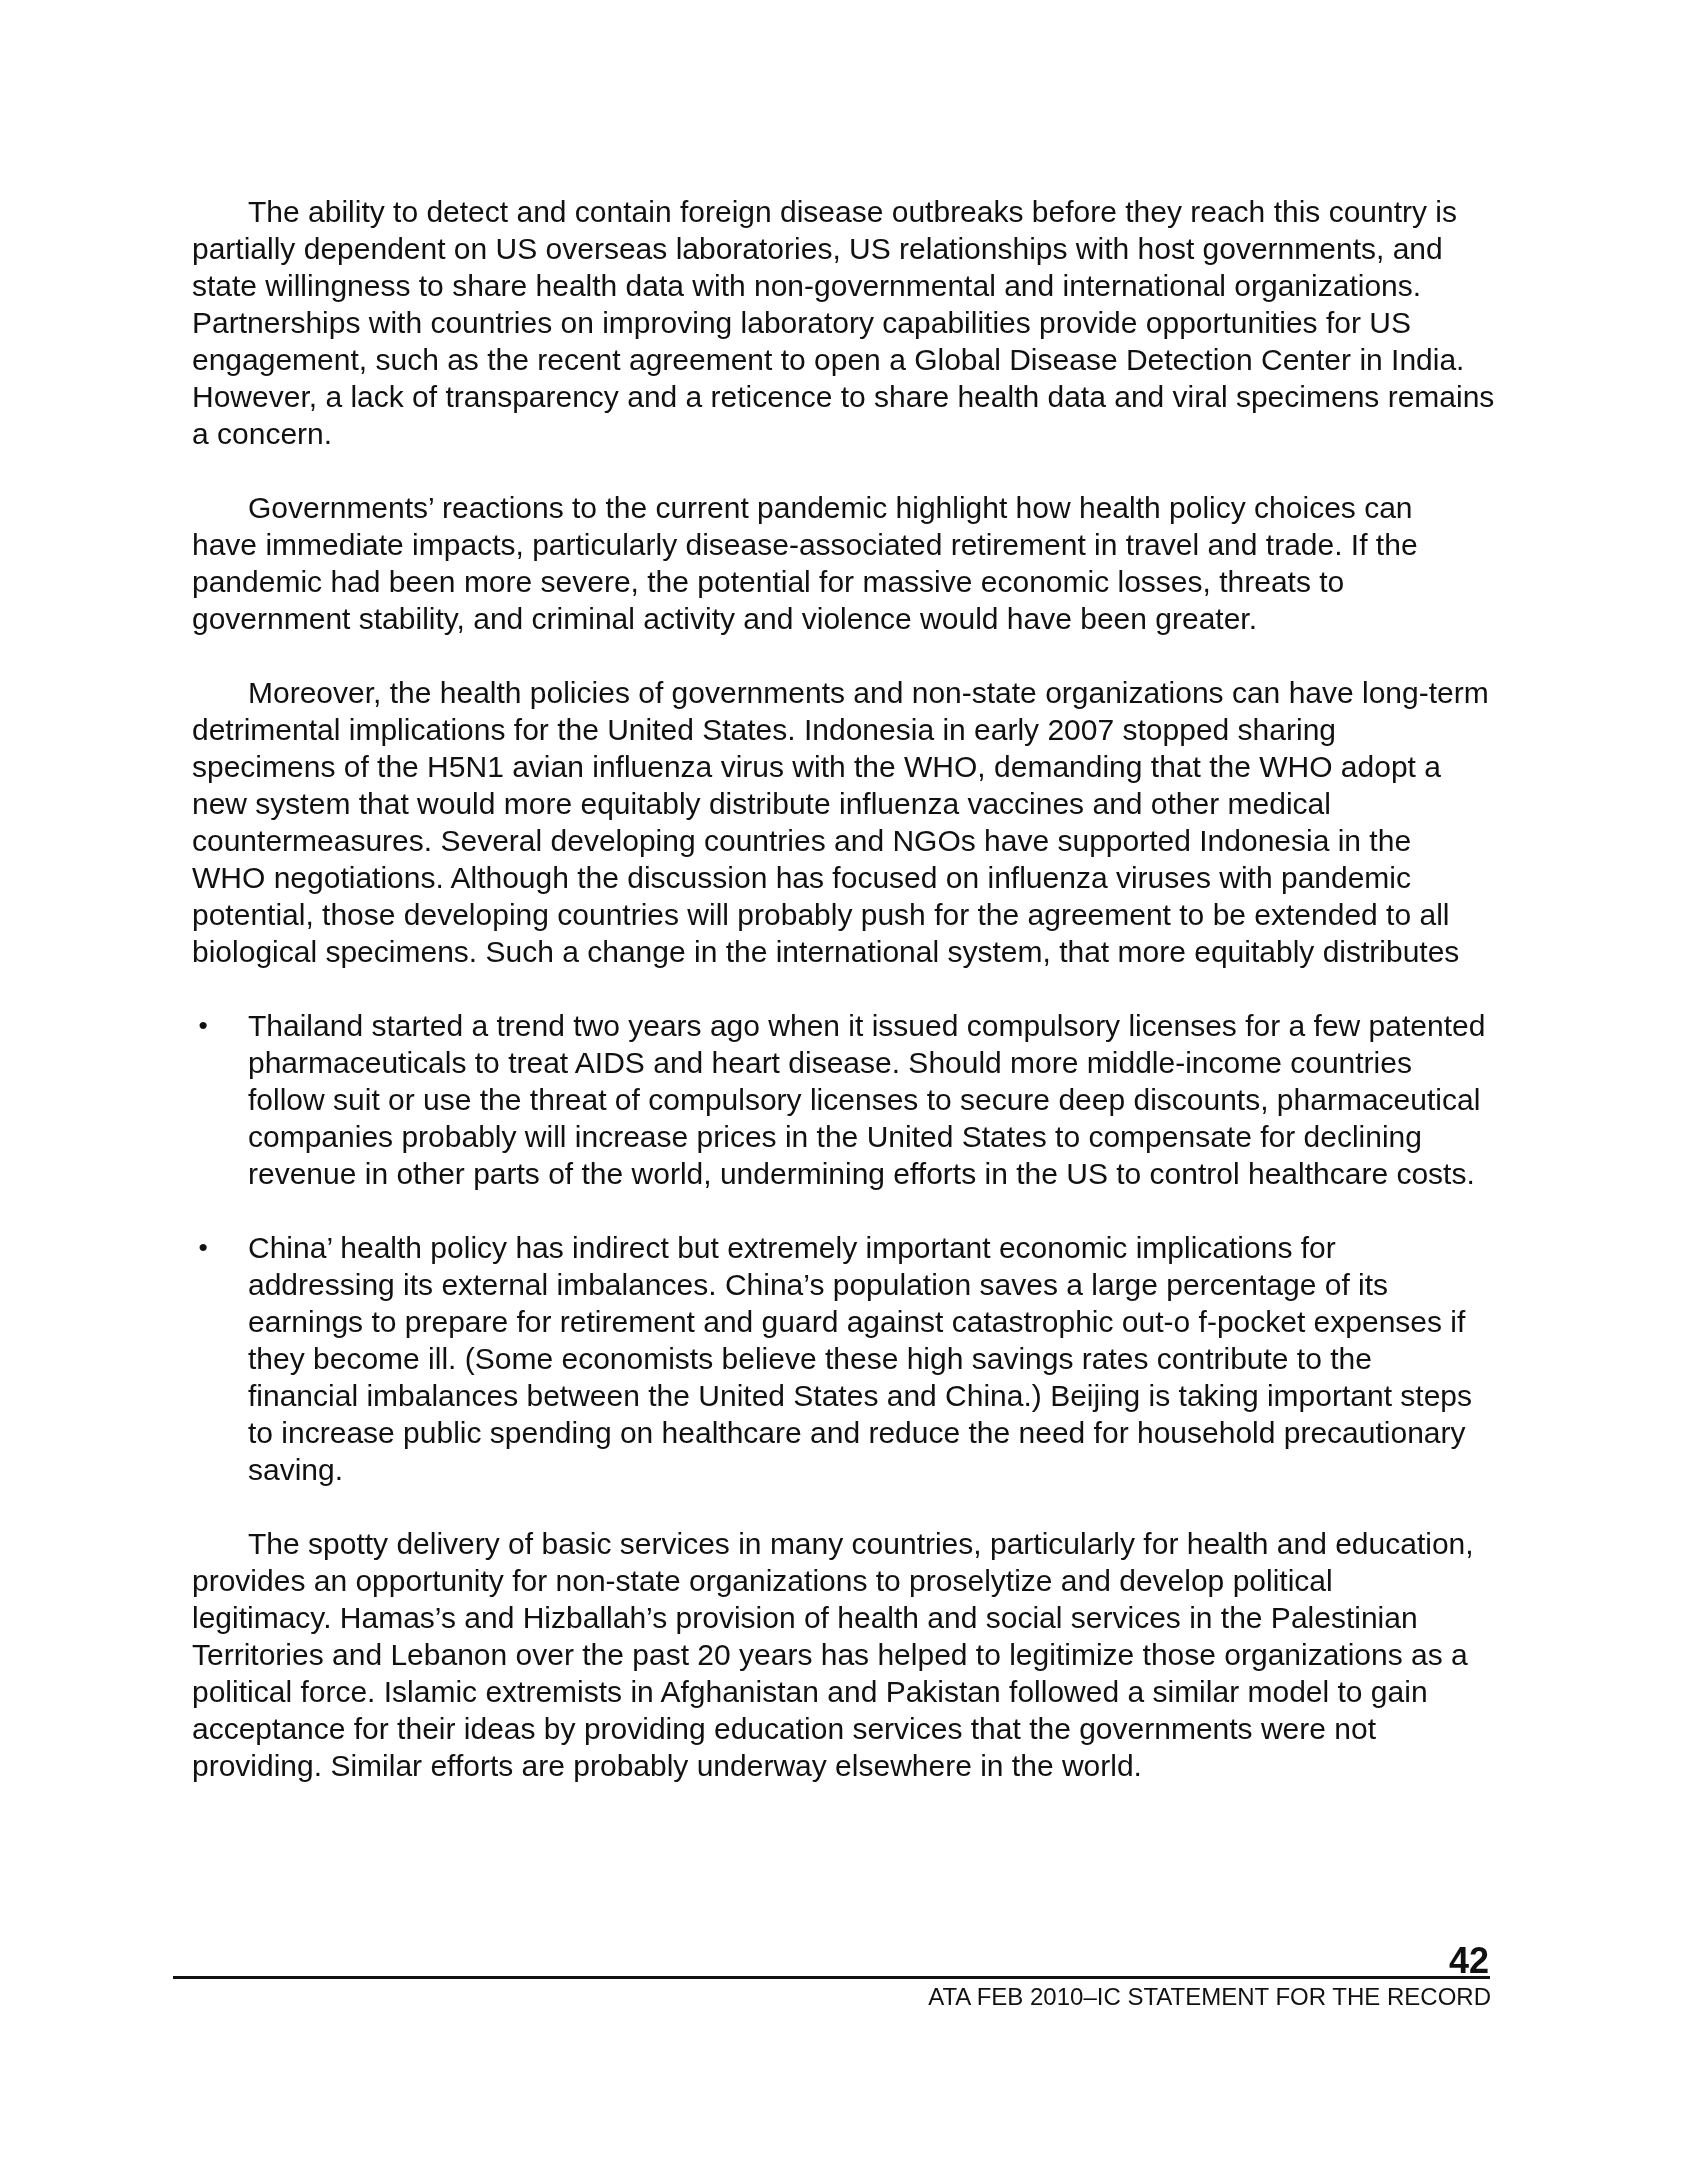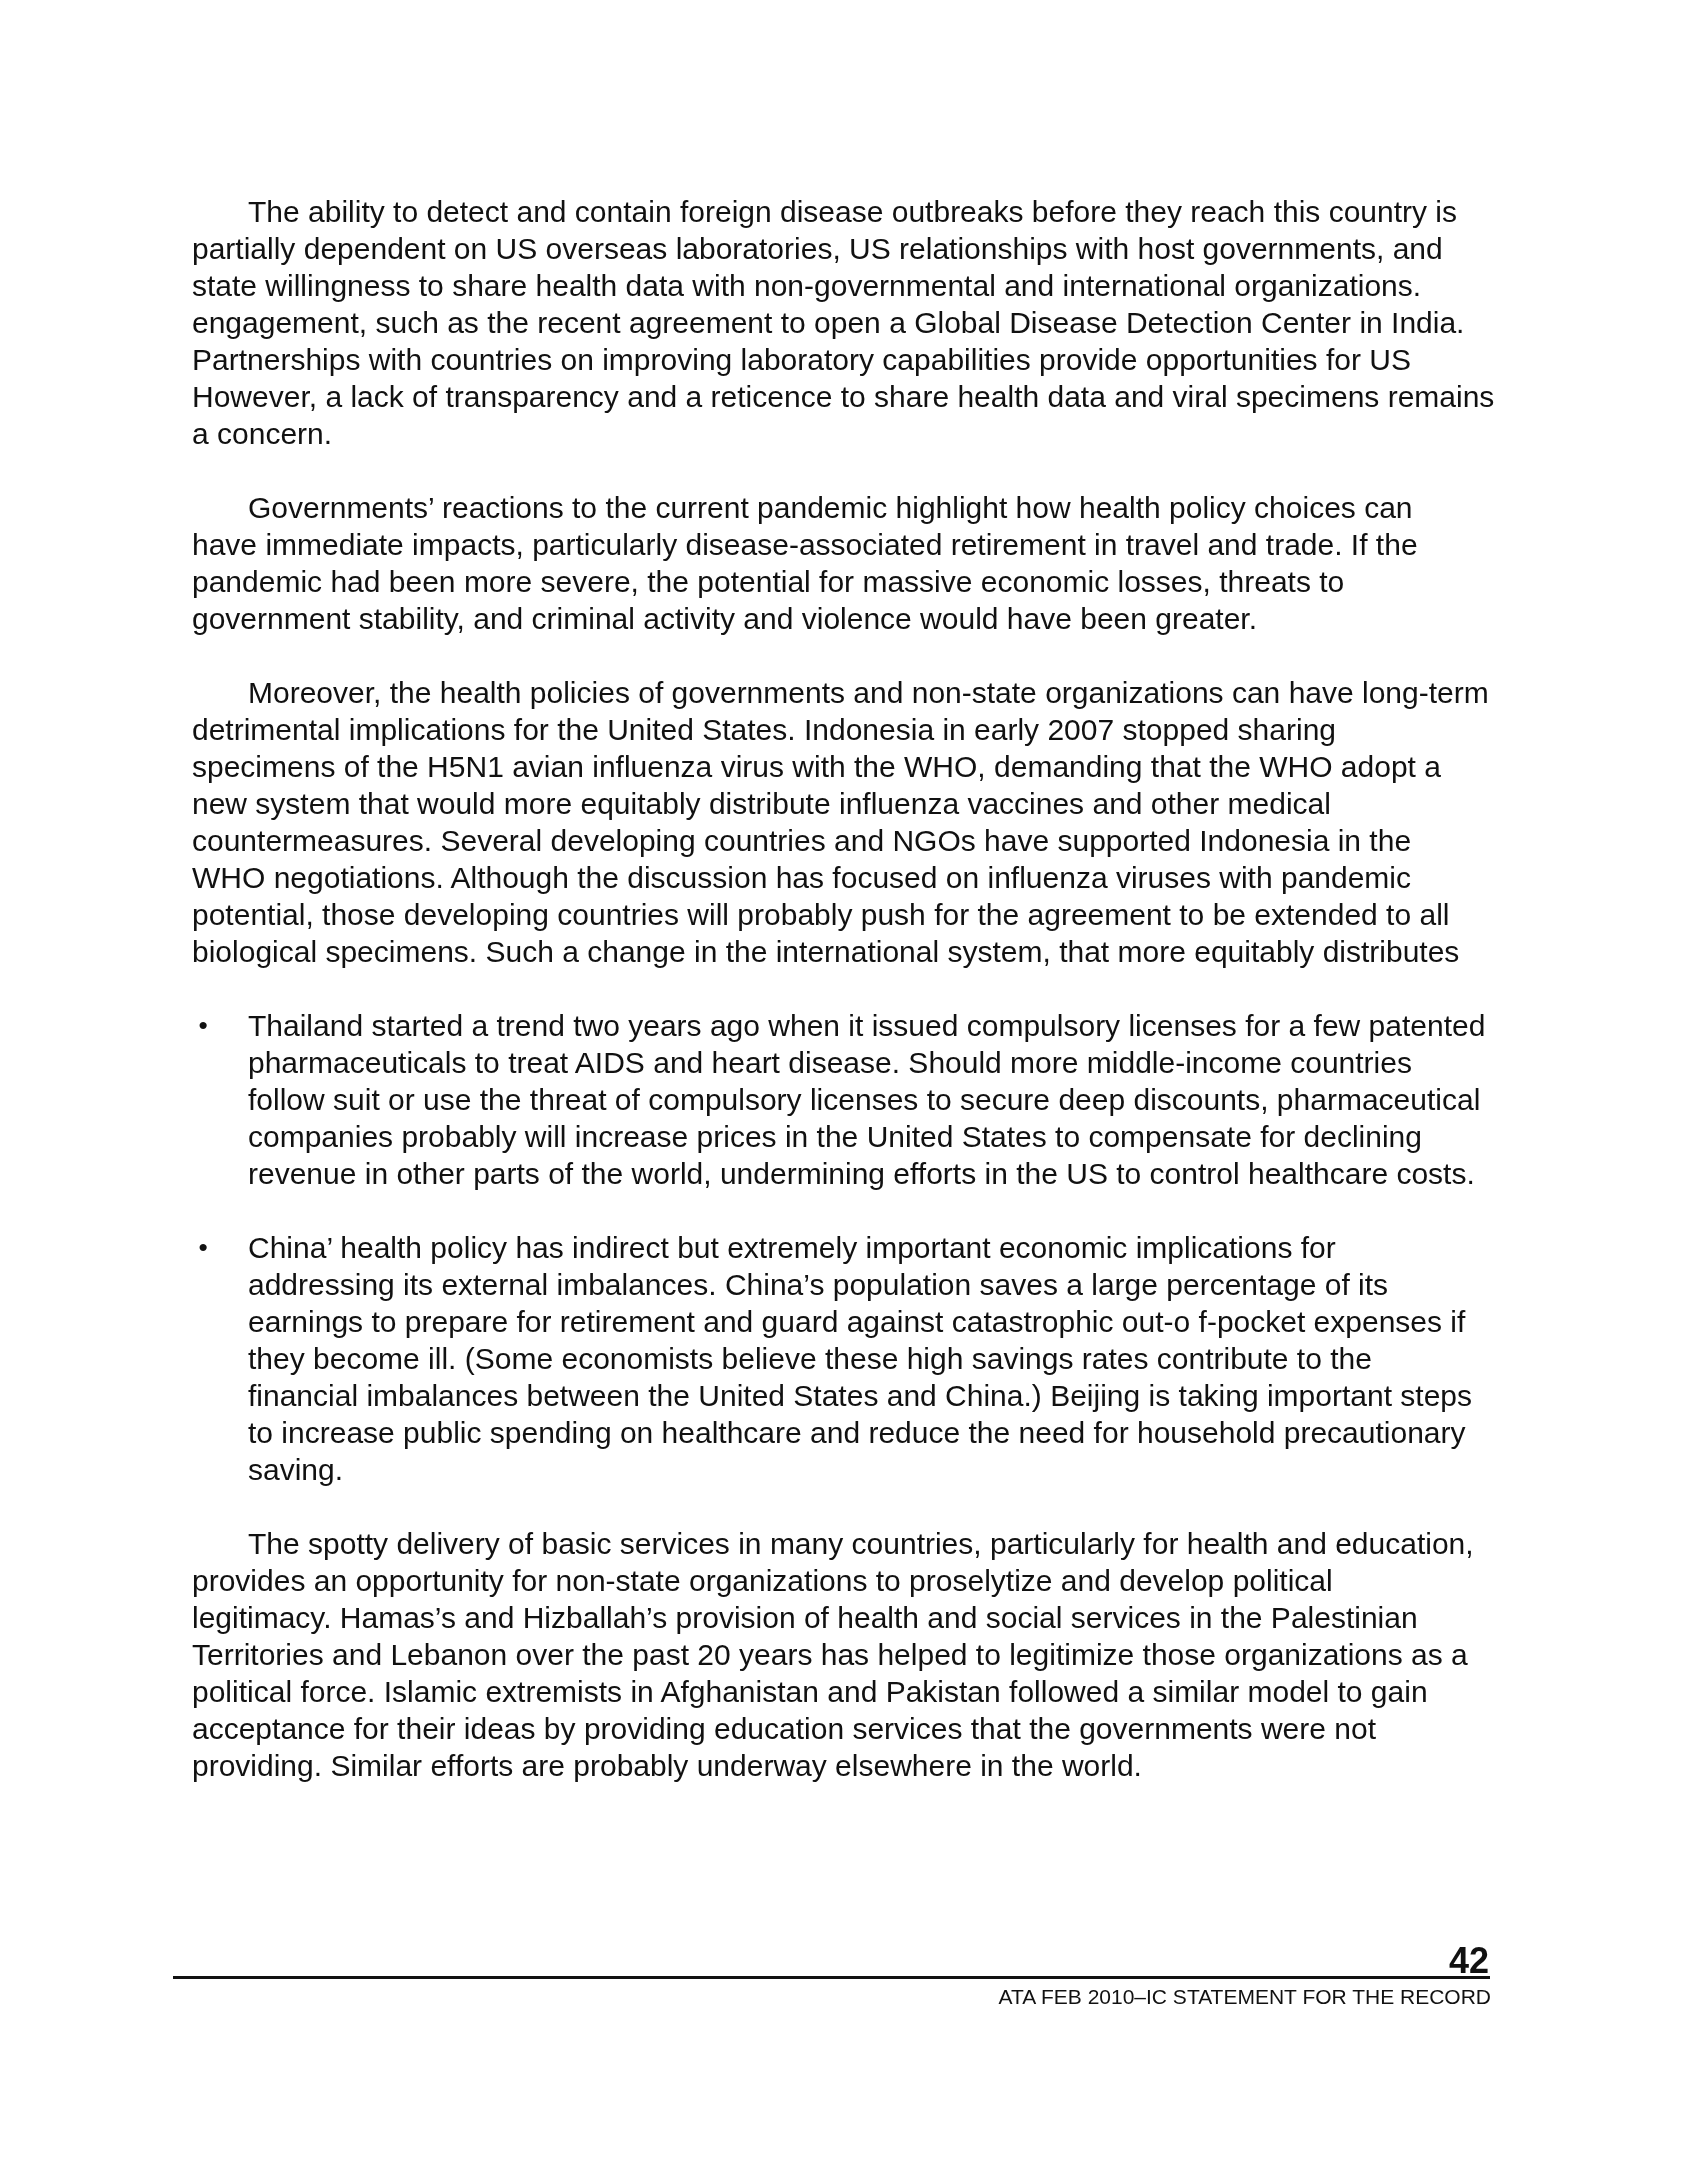--- a/index.html
+++ b/index.html
@@ -23,35 +23,35 @@
   .bullet-marker {
     position: absolute; left: 6.6px; top: 0; font-size: 26.5px; line-height: 37px;
   }
   .footer-rule {
     position: absolute; left: 173px; top: 1976px; width: 1317px; height: 2.6px; background: #111111;
   }
   .page-number {
     position: absolute; right: 198px; top: 1944px; font-size: 36px; font-weight: bold; line-height: 33px;
   }
   .footer-text {
-    position: absolute; right: 196px; top: 1982px; font-size: 21px; line-height: 30px; white-space: nowrap;
+    position: absolute; right: 196px; top: 1982px; font-size: 24px; line-height: 30px; white-space: nowrap;
   }
 </style>
 </head>
 <body>
 
 <div class="page">
   <div class="body-text">
 
     <div class="para">
       <span class="line">The ability to detect and contain foreign disease outbreaks before they reach this country is</span>
       <span class="line">partially dependent on US overseas laboratories, US relationships with host governments, and</span>
       <span class="line">state willingness to share health data with non-governmental and international organizations.</span>
+      <span class="line">Partnerships with countries on improving laboratory capabilities provide opportunities for US</span>
       <span class="line">engagement, such as the recent agreement to open a Global Disease Detection Center in India.</span>
-      <span class="line">Partnerships with countries on improving laboratory capabilities provide opportunities for US</span>
       <span class="line">However, a lack of transparency and a reticence to share health data and viral specimens remains</span>
       <span class="line">a concern.</span>
     </div>
 
     <div class="para">
       <span class="line">Governments’ reactions to the current pandemic highlight how health policy choices can</span>
       <span class="line">have immediate impacts, particularly disease-associated retirement in travel and trade.  If the</span>
       <span class="line">pandemic had been more severe, the potential for massive economic losses, threats to</span>
       <span class="line">government stability, and criminal activity and violence would have been greater.</span>
     </div>

